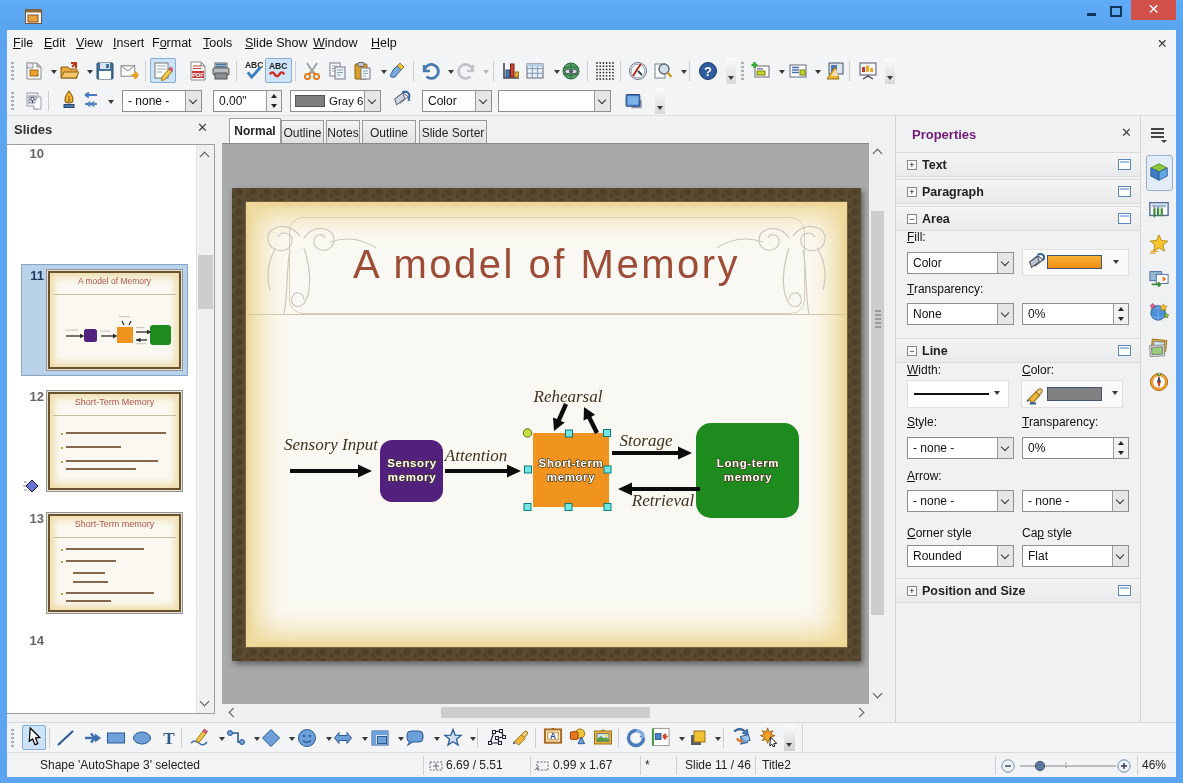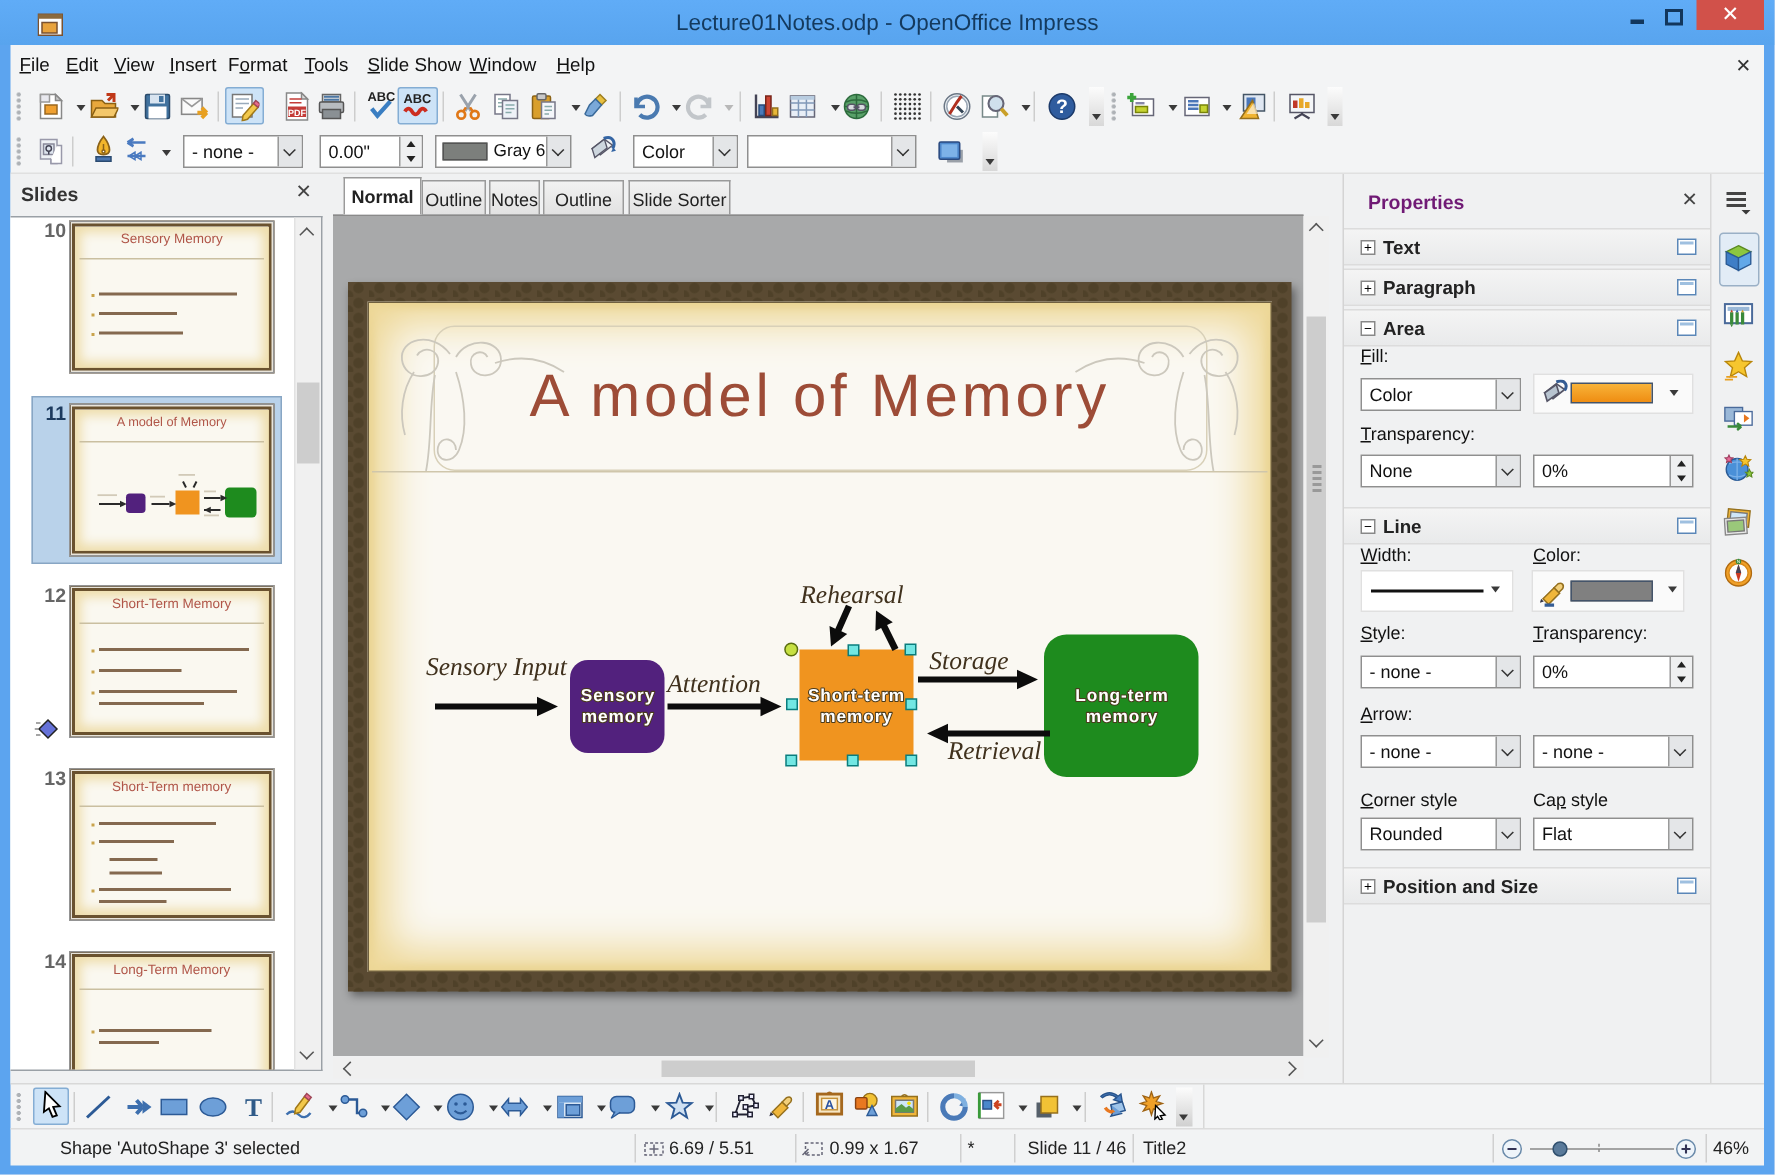--- a/index.html
+++ b/index.html
@@ -68,21 +68,20 @@
   
   #slide { left:10px; top:44px; width:629px; height:473px; background-color:#5a4a32; background-image:radial-gradient(circle at 7px 4px,#4f4129 3px,transparent 4px),radial-gradient(circle at 0px 9px,#4f4129 3px,transparent 4px); background-size:14px 10px; box-shadow:2px 3px 6px rgba(0,0,0,0.45); }
   #slide .paper { position:absolute; left:13px; top:13px; right:13px; bottom:13px; background:#faf8f2; border:1px solid #70603f; box-shadow:inset 0 0 26px 14px #eed898, inset 0 0 5px 3px #d9c27c; }
   #slidetitle { position:absolute; left:0; right:0; top:54px; text-align:center; font-size:40px; letter-spacing:2.5px; color:#9d4c37; }
   .titlebox { position:absolute; left:57px; top:29px; width:516px; height:97px; border:1px solid #d8d0b8; border-radius:14px; }
   .titlediv { position:absolute; left:16px; right:16px; top:126px; height:1px; background:#cfc6ab; }
 </style>
 </head>
 <body>
 <div id="titlebar" class="abs">
-  <div id="title-text" class="abs">Lecture01Notes.odp - OpenOffice Impress</div>
   <svg class="abs" style="left:25px;top:7px" width="17" height="17">
       <rect x="0.5" y="2.5" width="16" height="14" fill="#fdfdfd" stroke="#7a5230"></rect>
       <rect x="0.5" y="2.5" width="16" height="3" fill="#8a6a3e"></rect>
       <rect x="3" y="8" width="10" height="7" fill="#e8a33d" stroke="#7a5230"></rect>
     </svg>
   <div class="abs" style="left:1087px;top:13px;width:9px;height:3px;background:#12365c"></div>
   <div class="abs" style="left:1110px;top:6px;width:12px;height:11px;border:2px solid #12365c"></div>
   <div id="btn-close" class="abs">✕</div>
 </div>
 <div id="menubar" class="abs">
@@ -368,31 +367,20 @@
     <div class="abs" style="left:648px;top:2px;width:10px;height:26px;background:linear-gradient(#fcfcfc,#d8d8d8)"></div>
     <div class="darr" style="left:649.5px;top:20px"></div>
   </div>
 <div id="mainrow" class="abs">
   <div id="slidespanel" class="abs">
     <span class="abs" style="left:7px;top:6px;font-weight:bold;font-size:13px;color:#333">Slides</span>
     <span class="abs" style="left:190px;top:4px;font-size:13px;color:#444">✕</span>
     <div id="slidelist" class="abs" style="overflow:hidden">
         <div class="abs" style="left:14px;top:119px;width:167px;height:112px;background:#b9d2ea;border:1px solid #88a6c4"></div>
         <div class="thumbnum" style="left:7px;top:1px">10</div>
-        <div class="mini" style="top:2px">
-          <div class="in"></div>
-          <div class="ttl">Sensory Memory</div>
-          <div class="dv"></div>
-          <div class="bdot" style="left:14px;top:48px"></div>
-          <div class="bl" style="left:19px;top:47px;width:92px"></div>
-          <div class="bdot" style="left:14px;top:61px"></div>
-          <div class="bl" style="left:19px;top:60px;width:52px"></div>
-          <div class="bdot" style="left:14px;top:74px"></div>
-          <div class="bl" style="left:19px;top:73px;width:56px"></div>
-        </div>
         <div class="thumbnum" style="left:7px;top:123px;color:#1c3a5e">11</div>
         <div class="mini" style="top:124px">
           <div class="in"></div>
           <div class="ttl" style="font-size:8.5px">A model of Memory</div>
           <div class="dv"></div>
           <svg style="position:absolute;left:3px;top:3px" width="131" height="96" viewBox="0 0 131 96">
             <rect x="34" y="56" width="13" height="13" rx="2.5" fill="#52217d"></rect>
             <rect x="67" y="54" width="16" height="16" fill="#f0941f"></rect>
             <rect x="100" y="52" width="21" height="20" rx="3" fill="#1e8b1e"></rect>
             <g stroke="#2a2a2a" stroke-width="1.3">
@@ -444,28 +432,20 @@
           <div class="bl" style="left:19px;top:35px;width:78px"></div>
           <div class="bdot" style="left:14px;top:48px"></div>
           <div class="bl" style="left:19px;top:47px;width:50px"></div>
           <div class="bl" style="left:26px;top:59px;width:32px"></div>
           <div class="bl" style="left:26px;top:68px;width:35px"></div>
           <div class="bdot" style="left:14px;top:80px"></div>
           <div class="bl" style="left:19px;top:79px;width:88px"></div>
           <div class="bl" style="left:19px;top:87px;width:45px"></div>
         </div>
         <div class="thumbnum" style="left:7px;top:488px">14</div>
-        <div class="mini" style="top:489px">
-          <div class="in"></div>
-          <div class="ttl">Long-Term Memory</div>
-          <div class="dv"></div>
-          <div class="bdot" style="left:14px;top:52px"></div>
-          <div class="bl" style="left:19px;top:51px;width:75px"></div>
-          <div class="bl" style="left:19px;top:59px;width:40px"></div>
-        </div>
         <div class="sb abs" style="left:189px;top:0;width:18px;height:570px;border-left:1px solid #e2e2e2"></div>
         <div class="sbthumb abs" style="left:191px;top:110px;width:15px;height:54px"></div>
         <span class="sbchev abs" style="left:194px;top:8px;transform:rotate(-135deg)"></span>
         <span class="sbchev abs" style="left:194px;top:553px;transform:rotate(45deg)"></span>
       </div>
   </div>
   <div id="center" class="abs">
     <div class="tab active" style="left:7px;width:52px">Normal</div>
     <div class="tab" style="left:59px;width:43px">Outline</div>
     <div class="tab" style="left:104px;width:34px">Notes</div>

